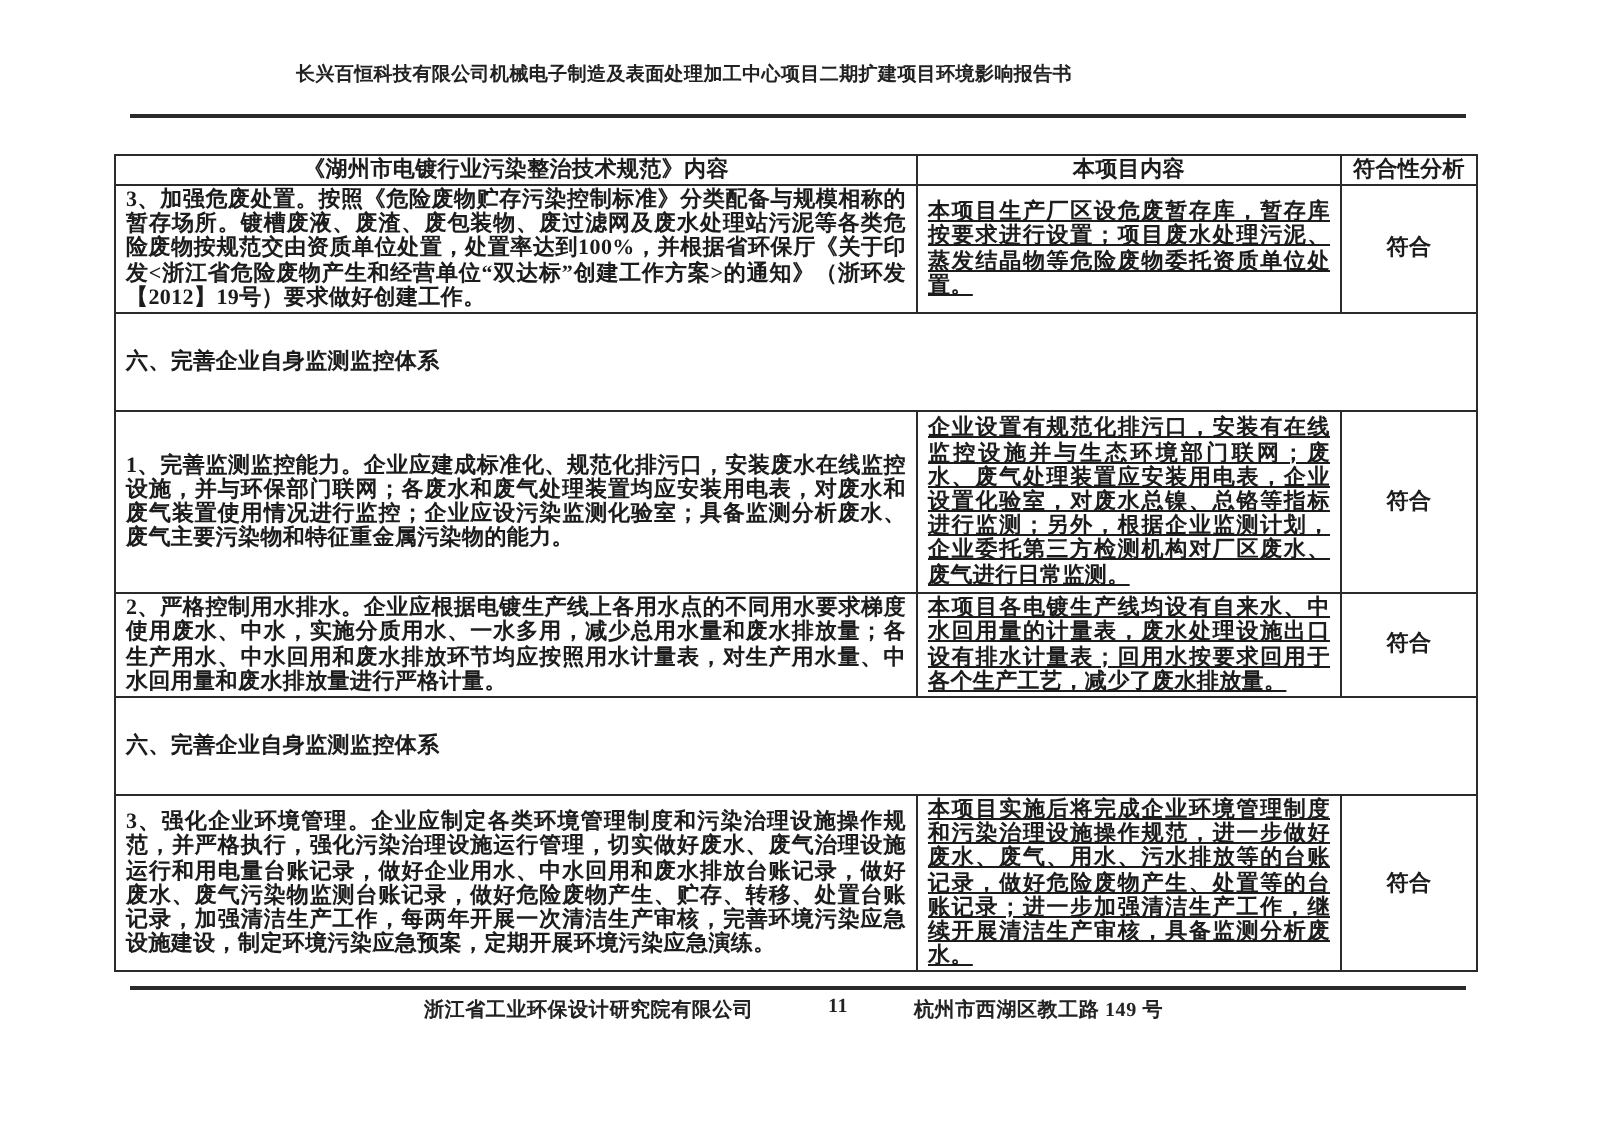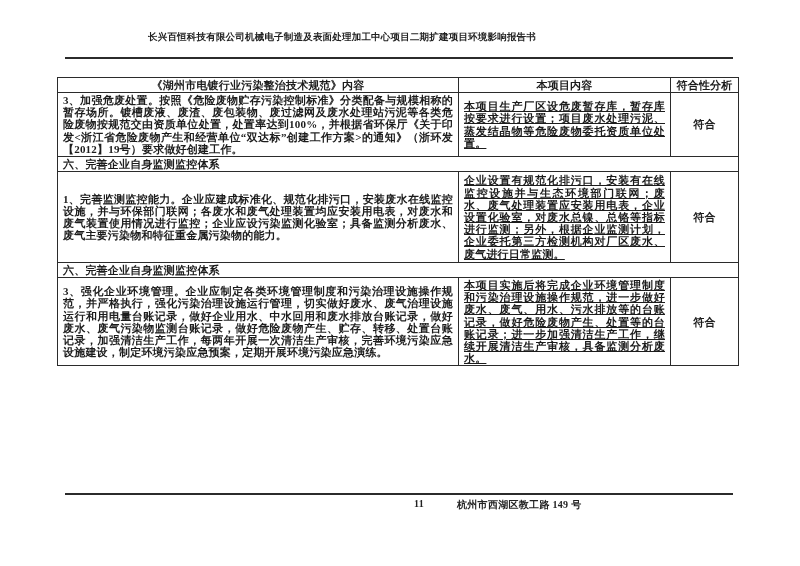--- a/index.html
+++ b/index.html
@@ -32,21 +32,21 @@
   }
   col.c1{width:401px;}
   col.c2{width:212px;}
   col.c3{width:68px;}
 
   td.spec{text-align:justify;padding:1px 5px;font-weight:600;}
   td.proj{text-align:justify;padding:1px 5px;font-weight:600;text-decoration:underline;}
   td.comp{text-align:center;font-weight:600;}
 
   tr.section-row td{
-    height:14px;text-align:left;padding:0 5px;font-weight:600;
+    height:14px;text-align:left;padding:17px 5px;font-weight:600;
   }
   tr.r1{height:60px;}
   tr.r2{height:91px;}
   tr.r3{height:52px;}
   tr.r4{height:77px;}
 
   .footer-rule{
     position:absolute;left:65px;top:493px;width:668px;height:1.5px;background:#2b2b2b;
   }
   .footer{
@@ -88,33 +88,39 @@
       <tr class="section-row">
         <td colspan="3">六、完善企业自身监测监控体系</td>
       </tr>
 
       <tr class="r2">
         <td class="spec">1、完善监测监控能力。企业应建成标准化、规范化排污口，安装废水在线监控设施，并与环保部门联网；各废水和废气处理装置均应安装用电表，对废水和废气装置使用情况进行监控；企业应设污染监测化验室；具备监测分析废水、废气主要污染物和特征重金属污染物的能力。</td>
         <td class="proj">企业设置有规范化排污口，安装有在线监控设施并与生态环境部门联网；废水、废气处理装置应安装用电表，企业设置化验室，对废水总镍、总铬等指标进行监测；另外，根据企业监测计划，企业委托第三方检测机构对厂区废水、废气进行日常监测。</td>
         <td class="comp">符合</td>
       </tr>
 
+      <tr class="r3">
+        <td class="spec">2、严格控制用水排水。企业应根据电镀生产线上各用水点的不同用水要求梯度使用废水、中水，实施分质用水、一水多用，减少总用水量和废水排放量；各生产用水、中水回用和废水排放环节均应按照用水计量表，对生产用水量、中水回用量和废水排放量进行严格计量。</td>
+        <td class="proj">本项目各电镀生产线均设有自来水、中水回用量的计量表，废水处理设施出口设有排水计量表；回用水按要求回用于各个生产工艺，减少了废水排放量。</td>
+        <td class="comp">符合</td>
+      </tr>
 
       <tr class="section-row">
         <td colspan="3">六、完善企业自身监测监控体系</td>
       </tr>
 
       <tr class="r4">
         <td class="spec">3、强化企业环境管理。企业应制定各类环境管理制度和污染治理设施操作规范，并严格执行，强化污染治理设施运行管理，切实做好废水、废气治理设施运行和用电量台账记录，做好企业用水、中水回用和废水排放台账记录，做好废水、废气污染物监测台账记录，做好危险废物产生、贮存、转移、处置台账记录，加强清洁生产工作，每两年开展一次清洁生产审核，完善环境污染应急设施建设，制定环境污染应急预案，定期开展环境污染应急演练。</td>
         <td class="proj">本项目实施后将完成企业环境管理制度和污染治理设施操作规范，进一步做好废水、废气、用水、污水排放等的台账记录，做好危险废物产生、处置等的台账记录；进一步加强清洁生产工作，继续开展清洁生产审核，具备监测分析废水。</td>
         <td class="comp">符合</td>
       </tr>
     </tbody>
   </table>
 
   <div class="footer-rule"></div>
 
   <div class="footer">
+    <span class="company">浙江省工业环保设计研究院有限公司</span>
     <span class="pageno">11</span>
     <span class="address">杭州市西湖区教工路 149 号</span>
   </div>
 
 </div>
 
 </body></html>

